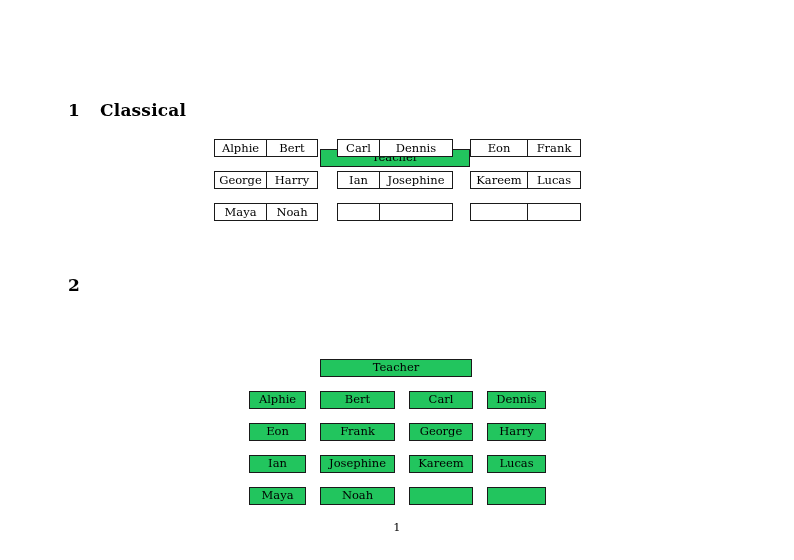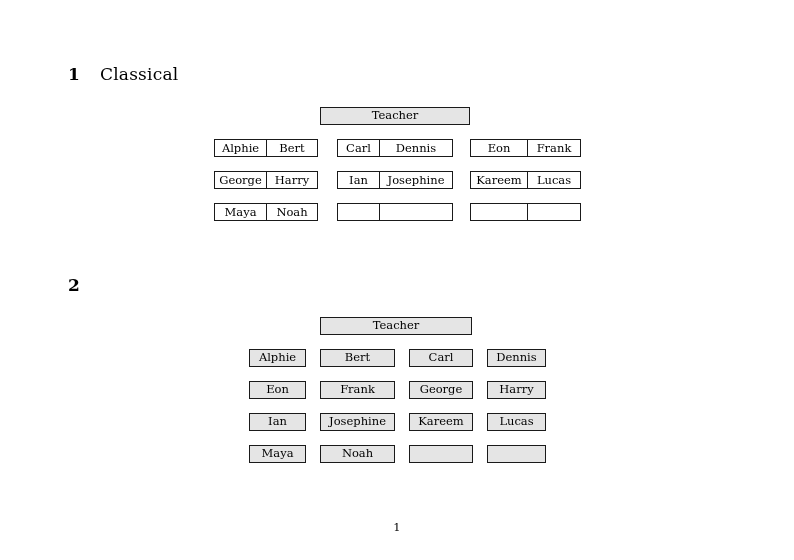--- a/index.html
+++ b/index.html
@@ -32,38 +32,40 @@
     font-size: 17px;
     letter-spacing: 0.2px;
     white-space: nowrap;
   }
   .section-heading .sec-num {
     width: 32px;
     display: inline-block;
     font-weight: bold;
   }
   .section-heading .sec-title {
-    font-weight: normal;
+    font-weight: bold;
+    margin-top: 36px;
   }
   #heading-classical   { left: 68px; top: 64px; }
   #heading-distributed { left: 68px; top: 275px; }
 
   
   .box {
     border: 1px solid #1a1a1a;
-    background: #e5e5e5;
+    background: #22c55e;
     box-sizing: border-box;
     font-size: 11.5px;
     line-height: 1;
     display: flex;
     align-items: center;
     justify-content: center;
     text-align: center;
     white-space: nowrap;
     overflow: hidden;
+    margin-top: 42px;
   }
 
   
   .teacher-box {
     position: absolute;
     height: 18px;
   }
   #teacher-classical   { left: 320px; top: 107px; width: 150px; }
   #teacher-distributed { left: 320px; top: 317px; width: 152px; }
 

